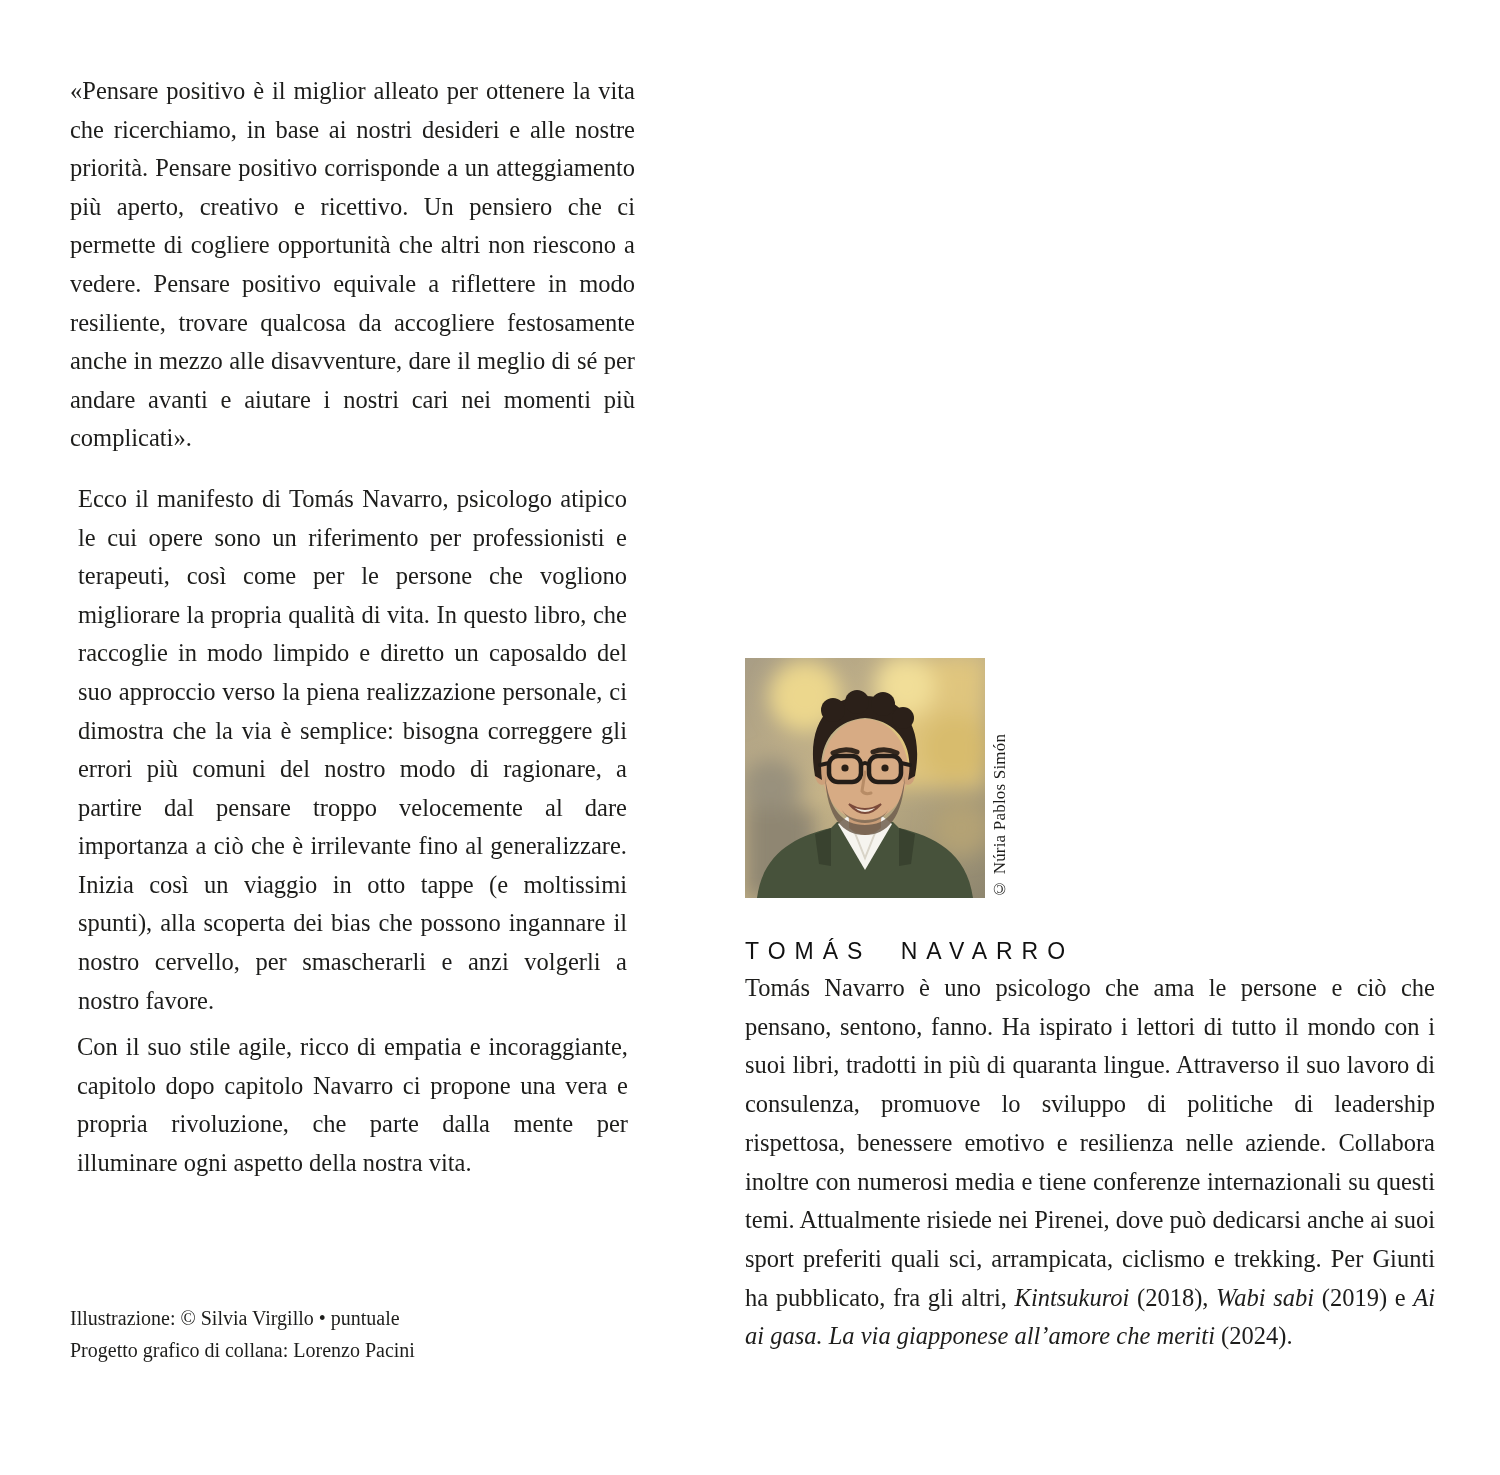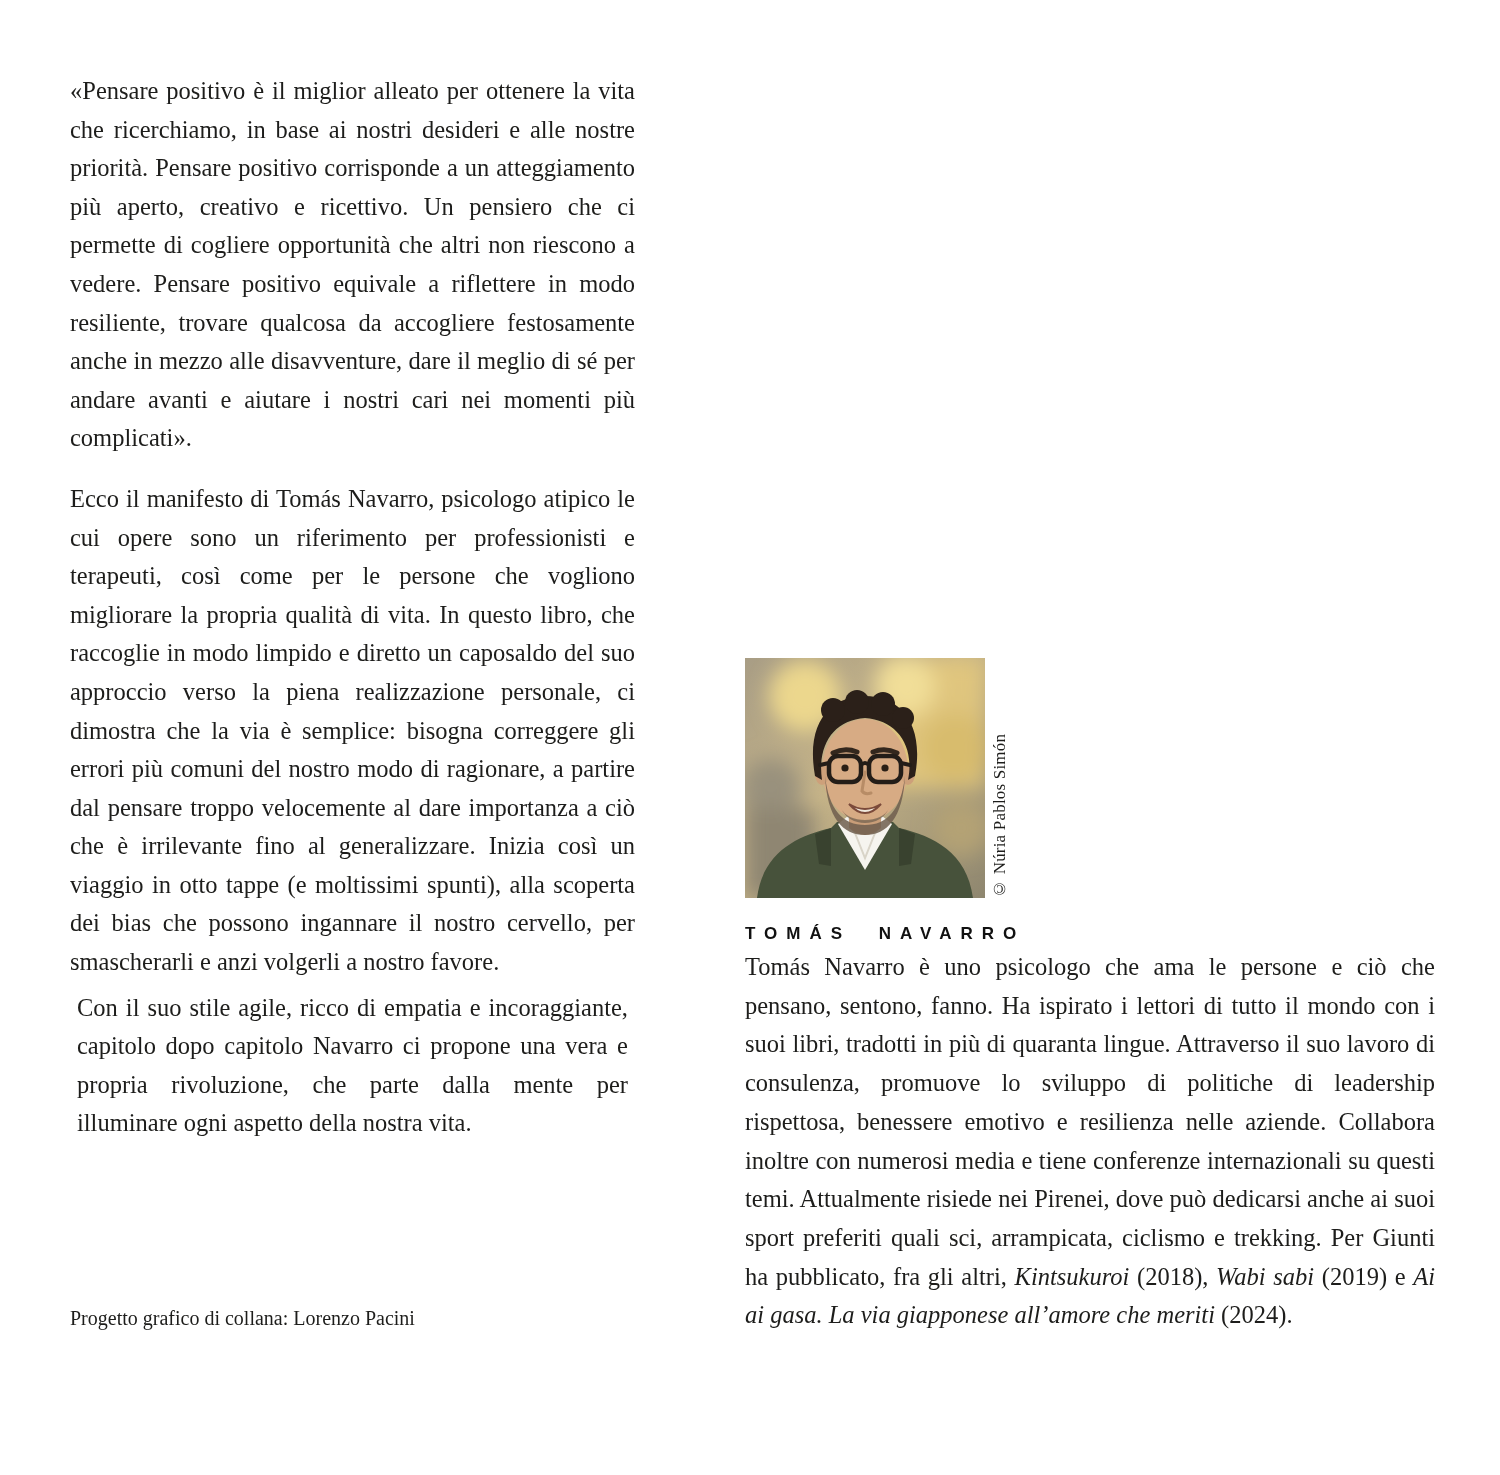--- a/index.html
+++ b/index.html
@@ -28,21 +28,21 @@
     font-size: 24.5px;
     line-height: 38.6px;
     text-align: justify;
     hyphens: auto;
     -webkit-hyphens: auto;
   }
   .quote-para {
     margin: 0 0 22px 0;
   }
   .desc-para {
-    margin: 0;
+    margin: 8px;
   }
   .closing-para {
     margin: 7px;
   }
 
   .credits {
     position: absolute;
     left: 70px;
     top: 1302px;
     font-size: 20px;
@@ -71,24 +71,24 @@
     writing-mode: vertical-rl;
     transform: rotate(180deg);
     height: 240px;
     margin-left: 5px;
     font-size: 17px;
     letter-spacing: 0.2px;
     color: #1d1d1b;
     white-space: nowrap;
   }
   .author-name {
-    margin-top: 26px;
+    margin-top: 40px;
     font-family: "Liberation Sans", sans-serif;
-    font-weight: 700;
-    font-size: 17px;
+    font-weight: 400;
+    font-size: 23px;
     letter-spacing: 9px;
     word-spacing: 14px;
     color: #111111;
   }
   .author-bio {
     margin-top: 4px;
     width: 690px;
     font-size: 24.5px;
     line-height: 38.7px;
     text-align: justify;
@@ -102,20 +102,21 @@
 
 <div class="page">
 
   <div class="left-col">
     <p class="body-text quote-para" lang="it">«Pensare positivo è il miglior alleato per ottenere la vita che ricerchiamo, in base ai nostri desideri e alle nostre priorità. Pensare positivo corrisponde a un atteggiamento più aperto, creativo e ricettivo. Un pensiero che ci permette di cogliere opportunità che altri non riescono a vedere. Pensare positivo equivale a riflettere in modo resiliente, trovare qualcosa da accogliere festosamente anche in mezzo alle disavventure, dare il meglio di sé per andare avanti e aiutare i nostri cari nei momenti più complicati».</p>
     <p class="body-text desc-para" lang="it">Ecco il manifesto di Tomás Navarro, psicologo atipico le cui opere sono un riferimento per professionisti e terapeuti, così come per le persone che vogliono migliorare la propria qualità di vita. In questo libro, che raccoglie in modo limpido e diretto un caposaldo del suo approccio verso la piena realizzazione personale, ci dimostra che la via è semplice: bisogna correggere gli errori più comuni del nostro modo di ragionare, a partire dal pensare troppo velocemente al dare importanza a ciò che è irrilevante fino al generalizzare. Inizia così un viaggio in otto tappe (e moltissimi spunti), alla scoperta dei bias che possono ingannare il nostro cervello, per smascherarli e anzi volgerli a nostro favore.</p>
     <p class="body-text closing-para" lang="it">Con il suo stile agile, ricco di empatia e incoraggiante, capitolo dopo capitolo Navarro ci propone una vera e propria rivoluzione, che parte dalla mente per illuminare ogni aspetto della nostra vita.</p>
   </div>
 
   <div class="credits">
+    <div>Illustrazione: © Silvia Virgillo • puntuale</div>
     <div>Progetto grafico di collana: Lorenzo Pacini</div>
   </div>
 
   <div class="right-col">
 
     <div class="photo-row">
       <svg class="author-photo" viewBox="0 0 240 240" xmlns="http://www.w3.org/2000/svg" role="img" aria-label="author portrait">
         <defs>
           <linearGradient id="bgGrad" x1="0" y1="0" x2="1" y2="1">
             <stop offset="0" stop-color="#a89d85"></stop>

